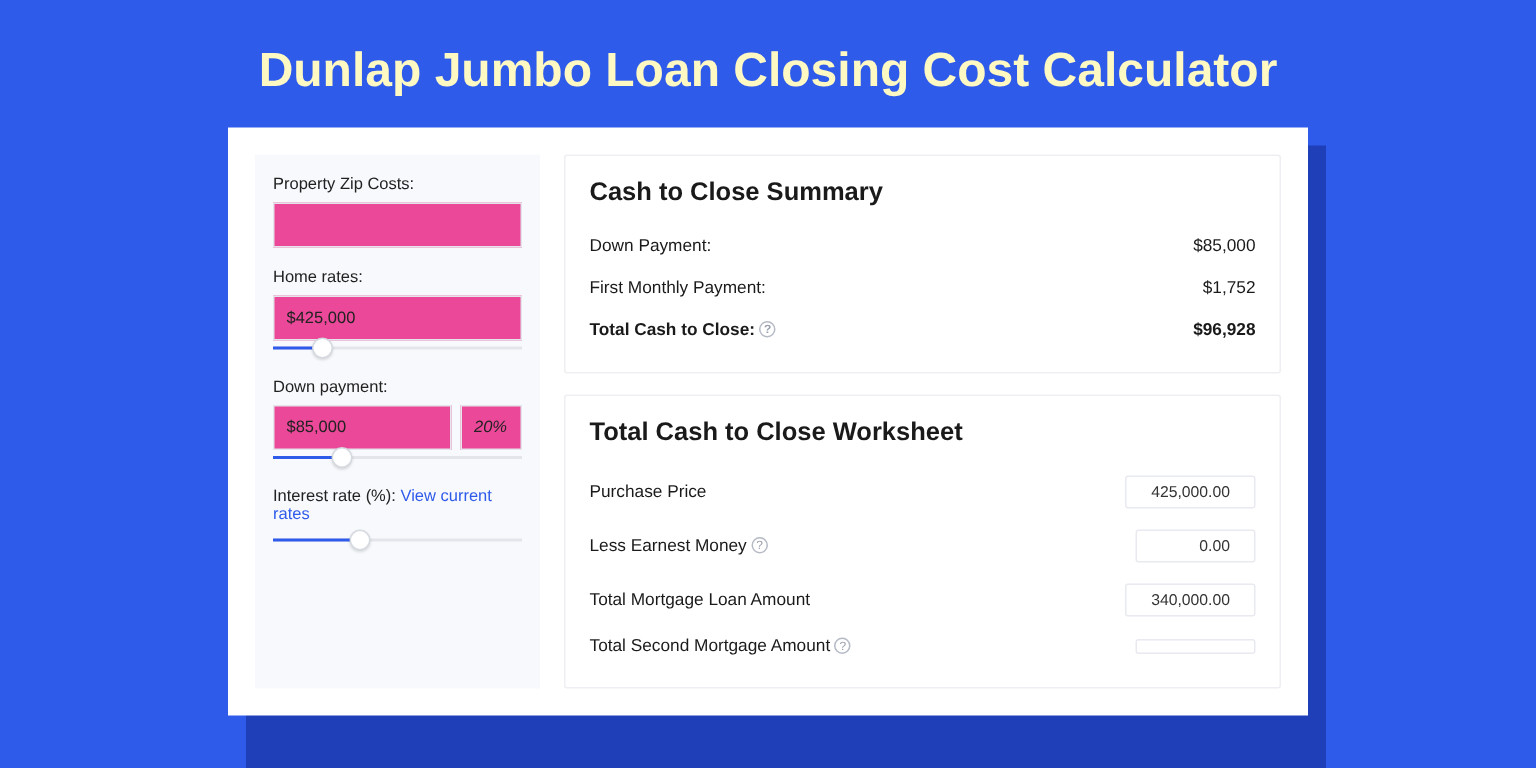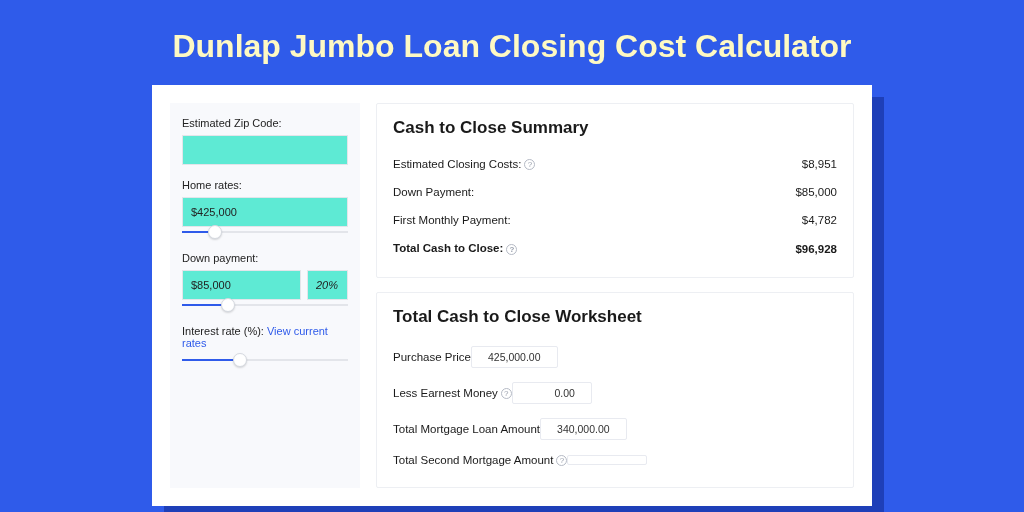--- a/index.html
+++ b/index.html
@@ -45,21 +45,21 @@
   flex: 1;
   display: flex;
   flex-direction: column;
   gap: 14px;
 }
 .field { margin-bottom: 14px; }
 .field-label { font-size: 11px; color: #222; margin-bottom: 6px; display: block; }
 .input-box {
   width: 100%;
   border: 1px solid #e3e5ea;
-  background: #5eead4;
+  background: #ec4899;
   padding: 7px 8px;
   font-size: 11px;
   color: #222;
   height: 30px;
 }
 .input-row { display: flex; gap: 6px; }
 .input-row .input-box.small { width: 41px; font-style: italic; }
 .slider {
   width: 100%;
   height: 12px;
@@ -111,20 +111,21 @@
   width: 11px; height: 11px;
   border: 1px solid #b5bac5;
   border-radius: 50%;
   font-size: 8px;
   color: #9aa0ad;
   margin-left: 3px;
   vertical-align: middle;
 }
 .ws-row {
   display: flex;
+  justify-content: space-between;
   align-items: center;
   padding: 7px 0;
 }
 .ws-value {
   border: 1px solid #e8eaf0;
   border-radius: 2px;
   padding: 4px 16px;
   font-size: 10.5px;
   color: #333;
   min-width: 80px;
@@ -137,21 +138,21 @@
 
 <h1 class="page-title">Dunlap Jumbo Loan Closing Cost Calculator</h1>
 
 <div class="card-wrap">
   <div class="card-shadow"></div>
   <div class="card">
 
     <div class="left-col">
 
       <div class="field">
-        <label class="field-label">Estimated Zip Code:</label>
+        <label class="field-label">Property Zip Costs:</label>
         <input class="input-box" value="" style="">
       </div>
 
       <div class="field">
         <label class="field-label">Home rates:</label>
         <input class="input-box" value="$425,000" style="">
         <div class="slider">
           <div class="slider-track"></div>
           <div class="slider-track-fill" style="width:20%"></div>
           <div class="slider-thumb" style="left:20%"></div>
@@ -183,30 +184,26 @@
       </div>
 
     </div>
 
     <div class="right-col">
 
       <div class="panel">
         <div class="panel-title">Cash to Close Summary</div>
         <div id="summary-rows">
             <div class="summary-row">
-              <span>Estimated Closing Costs:<span class="help-icon">?</span></span>
-              <span>$8,951</span>
-            </div>
-            <div class="summary-row">
               <span>Down Payment:</span>
               <span>$85,000</span>
             </div>
             <div class="summary-row">
               <span>First Monthly Payment:</span>
-              <span>$4,782</span>
+              <span>$1,752</span>
             </div>
             <div class="summary-row bold">
               <span>Total Cash to Close:<span class="help-icon">?</span></span>
               <span>$96,928</span>
             </div>
           </div>
       </div>
 
       <div class="panel">
         <div class="panel-title">Total Cash to Close Worksheet</div>

